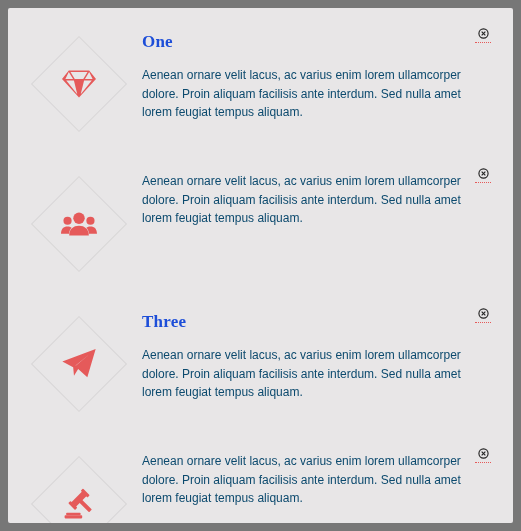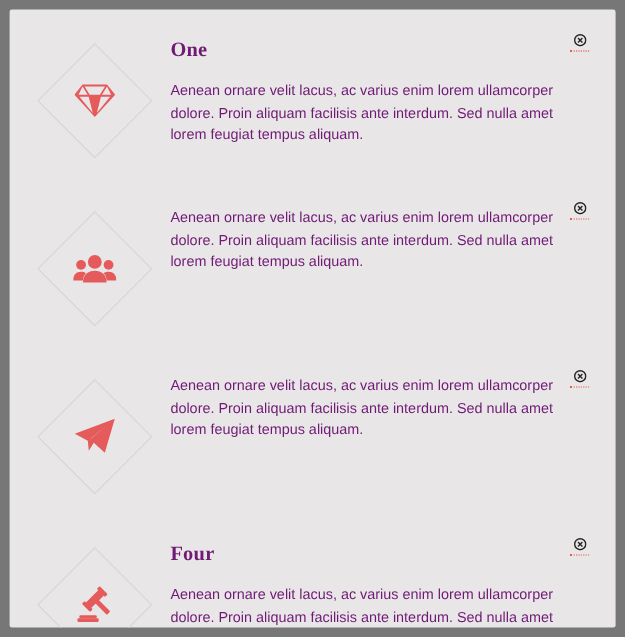--- a/index.html
+++ b/index.html
@@ -53,29 +53,29 @@
 .diamond svg { display: block; }
 .content {
   flex: 1;
   padding-left: 18px;
   padding-top: 2px;
 }
 .title {
   font-family: "Georgia", "Palatino", serif;
   font-weight: 700;
   font-size: 17px;
-  color: #701a75;
+  color: #1d4ed8;
   margin-bottom: 14px;
   letter-spacing: 0.2px;
 }
 .desc {
   font-family: "Helvetica Neue", Arial, sans-serif;
   font-size: 12px;
   line-height: 1.55;
-  color: #701a75;
+  color: #0c4a6e;
 }
 .close {
   position: absolute;
   top: -3px;
   right: -4px;
   width: 16px;
   height: 16px;
   display: flex;
   justify-content: center;
   align-items: center;
@@ -151,20 +151,21 @@
     <div class="iconwrap">
       <div class="diamond">
         <div class="diamond-inner">
           <svg width="34" height="30" viewBox="0 0 40 36" fill="#e55a5a">
             <path d="M0 15 L40 0 L30 34 L19 24 L14 32 L13 22 Z M15 21 L34 5 L17 19 Z"></path>
           </svg>
         </div>
       </div>
     </div>
     <div class="content">
+      <h3 class="title">Three</h3>
       <p class="desc">Aenean ornare velit lacus, ac varius enim lorem ullamcorper dolore. Proin aliquam facilisis ante interdum. Sed nulla amet lorem feugiat tempus aliquam.</p>
     </div>
   </div>
 
   <div class="item">
     <div class="close">
       <svg width="11" height="11" viewBox="0 0 24 24">
         <circle cx="12" cy="12" r="10" fill="none" stroke="#222" stroke-width="2.5"></circle>
         <line x1="8" y1="8" x2="16" y2="16" stroke="#222" stroke-width="2.5"></line>
         <line x1="16" y1="8" x2="8" y2="16" stroke="#222" stroke-width="2.5"></line>
@@ -180,18 +181,17 @@
               <rect x="29" y="8" width="4" height="12" rx="1"></rect>
             </g>
             <rect x="20" y="16" width="5" height="18" rx="1" transform="rotate(-45 22 17)"></rect>
             <rect x="2" y="34" width="22" height="4" rx="1"></rect>
             <rect x="4" y="31" width="18" height="3" rx="1"></rect>
           </svg>
         </div>
       </div>
     </div>
     <div class="content">
-      <h3 class="title">Four</h3>
       <p class="desc">Aenean ornare velit lacus, ac varius enim lorem ullamcorper dolore. Proin aliquam facilisis ante interdum. Sed nulla amet lorem feugiat tempus aliquam.</p>
     </div>
   </div>
 
 </div>
 
 </body></html>

